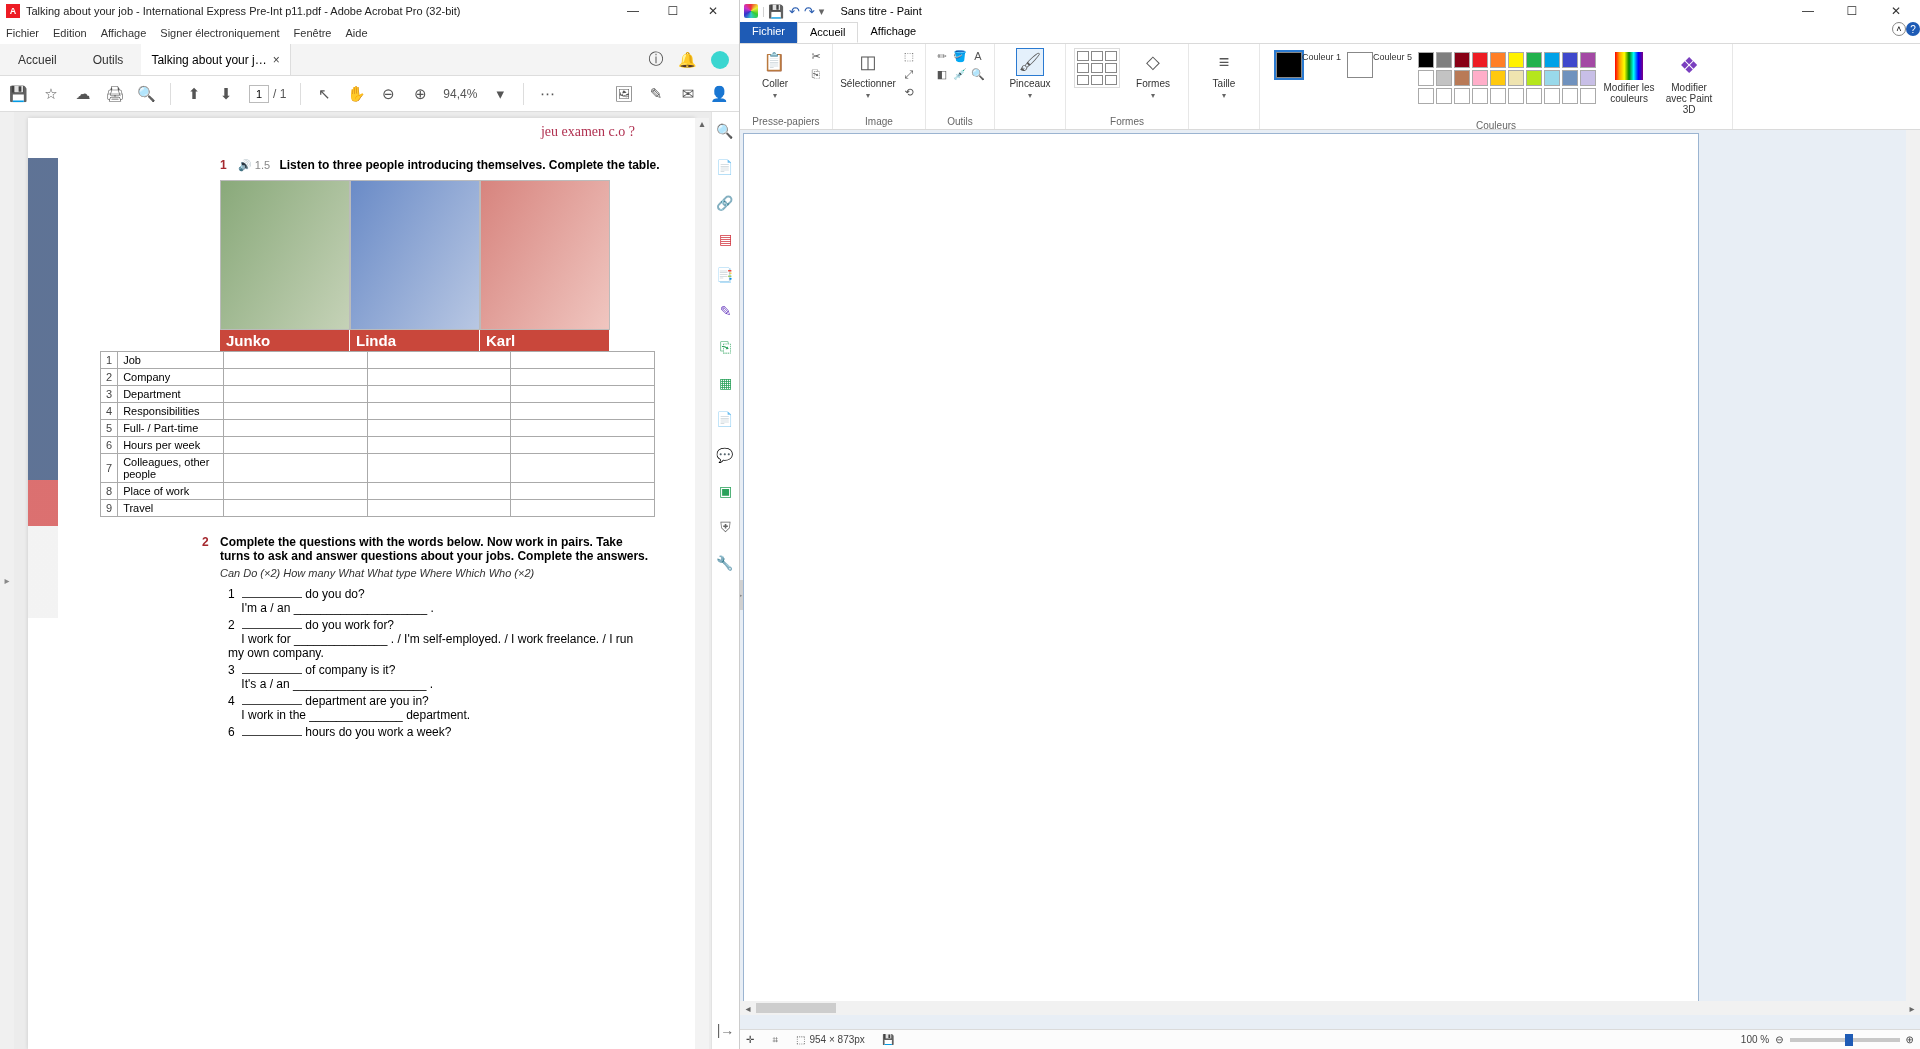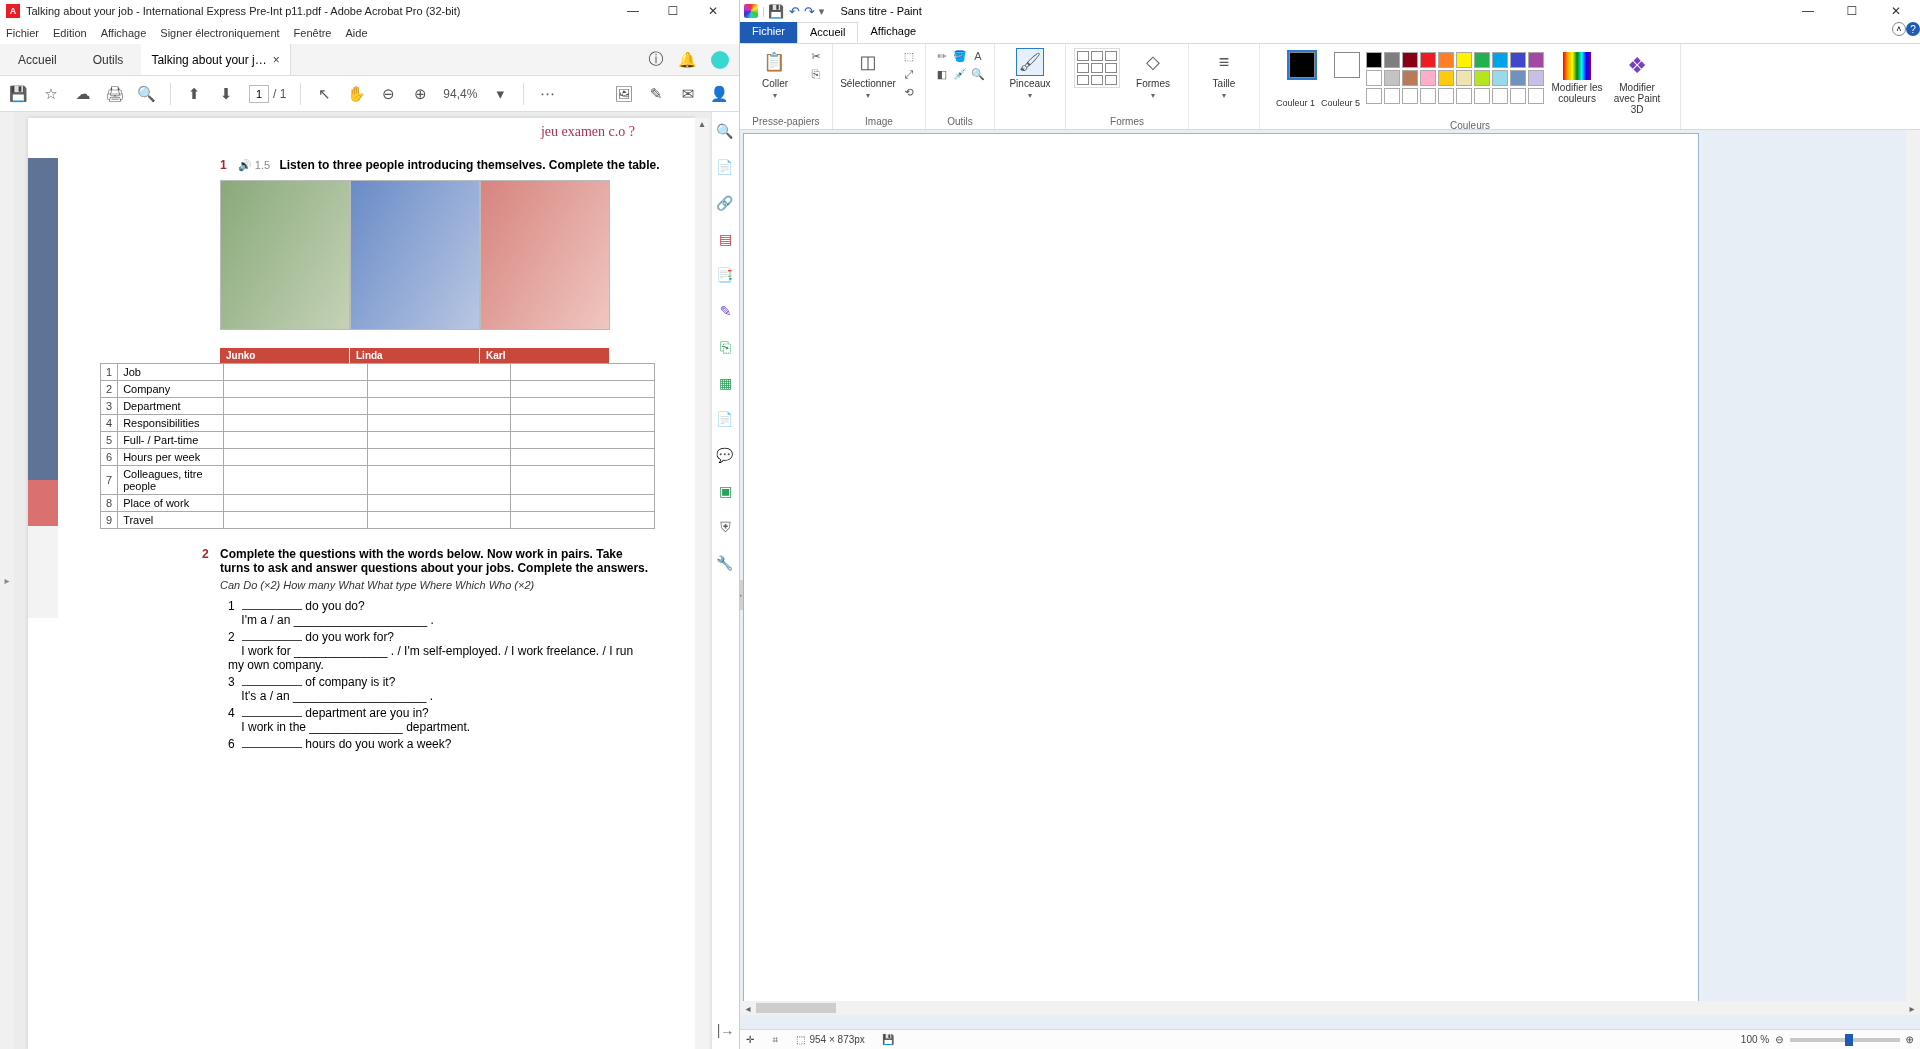--- a/index.html
+++ b/index.html
@@ -57,21 +57,21 @@
 .workskills { margin-left: 180px; margin-top: 70px; font-size: 22px; }
 .workskills b { color: #a5292f; font-weight: 700; }
 .workskills span { color: #a5292f; font-weight: 300; }
 .ex1 { margin-left: 180px; margin-top: 18px; font-size: 12px; }
 .ex1 .n { color: #a5292f; font-weight: bold; margin-right: 8px; }
 .ex1 .aud { color: #888; font-size: 11px; margin-right: 6px;}
 .photos { margin-left: 180px; margin-top: 8px; display: flex; }
 .photo { width: 130px; height: 150px; background: linear-gradient(120deg,#89a97a,#c5d2b7); border:1px solid #bbb; }
 .photo.p2 { background: linear-gradient(120deg,#6a8bc7,#b8c7e3);}
 .photo.p3 { background: linear-gradient(120deg,#d7847e,#f0c6c0);}
-.names { margin-left: 180px; display: flex; color: #fff; font-size: 10px; font-weight: bold; margin-top: 18px;}
+.names { margin-left: 180px; display: flex; color: #fff; font-size: 15px; font-weight: bold;}
 .names div { width: 130px; background: #c9473b; padding: 2px 6px; border-right:1px solid #fff;}
 .worktable { margin-left: 60px; width: 555px; border-collapse: collapse; font-size: 11px; }
 .worktable td { border: 1px solid #aaa; padding: 2px 5px; height: 17px; }
 .worktable td.num { width: 16px; text-align: right; color:#444;}
 .worktable td.lab { width: 106px;}
 .ex2 { margin-left: 180px; margin-top: 18px; font-size: 12px; max-width: 430px;}
 .ex2 .n { color: #a5292f; font-weight: bold; float:left; margin-left:-18px;}
 .wordbank { font-style: italic; font-size: 11px; color:#333; margin-top:4px;}
 .qa { font-size: 12px; margin-top:8px; margin-left: 8px;}
 .qa .row { margin-bottom:3px;}
@@ -93,21 +93,21 @@
 .bigbtn { display:flex; flex-direction:column; align-items:center; gap:2px; width:54px; }
 .bigbtn .ic { width:28px; height:28px; display:flex; align-items:center; justify-content:center; font-size:18px; color:#555; border:1px solid transparent;}
 .bigbtn.sel .ic { border:1px solid #2a7ad1; background:#e4f0fb;}
 .bigbtn .cap { font-size:10px; text-align:center; line-height:11px;}
 .smgrid { display:grid; grid-template-columns:repeat(3,16px); gap:2px;}
 .smgrid .sm { width:16px;height:16px;display:flex;align-items:center;justify-content:center;font-size:11px;color:#555;border:1px solid transparent;}
 .shapebox { width:46px;height:40px;border:1px solid #dcdcdc;display:grid;grid-template-columns:repeat(3,1fr);grid-template-rows:repeat(3,1fr);gap:2px;padding:2px;}
 .shapebox div{border:1px solid #888;font-size:8px;}
 .rlabel { font-size:10px; color:#666; padding-top:1px;}
 .colors { display:flex; align-items:flex-start; gap:6px; padding:4px 8px;}
-.colwell { display:flex; flex-direction:column; align-items:flex-end; gap:20px;}
+.colwell { display:flex; flex-direction:row; align-items:flex-start; gap:0;}
 .colwell .sw { width:26px;height:26px;border:1px solid #888;}
 .colwell .sw.c1 { background:#000; outline:2px solid #2a7ad1;}
 .colwell .sw.c2 { background:#fff;}
 .colwell .lab{font-size:9px;text-align:center;line-height:10px;}
 .palette { display:grid; grid-template-columns:repeat(10,16px); grid-template-rows:repeat(3,16px); gap:2px;}
 .palette div{width:16px;height:16px;border:1px solid #aaa;}
 .bigbtn .ic.rain { background:linear-gradient(90deg,red,orange,yellow,green,cyan,blue,purple); width:28px; border:none;}
 .bigbtn .ic.p3d { color:#7a3fbf; font-size:22px;}
 .minbtn { width:14px;height:14px;border:1px solid #888;border-radius:50%;font-size:9px;display:flex;align-items:center;justify-content:center;margin-left:6px;}
 .help { width:14px;height:14px;border-radius:50%;background:#1e5bb5;color:#fff;font-size:10px;display:flex;align-items:center;justify-content:center;}
@@ -248,21 +248,21 @@
               </tr>
               <tr>
                 <td class="num">6</td>
                 <td class="lab">Hours per week</td>
                 <td></td>
                 <td></td>
                 <td></td>
               </tr>
               <tr>
                 <td class="num">7</td>
-                <td class="lab">Colleagues, titre people</td>
+                <td class="lab">Colleagues, other people</td>
                 <td></td>
                 <td></td>
                 <td></td>
               </tr>
               <tr>
                 <td class="num">8</td>
                 <td class="lab">Place of work</td>
                 <td></td>
                 <td></td>
                 <td></td>

